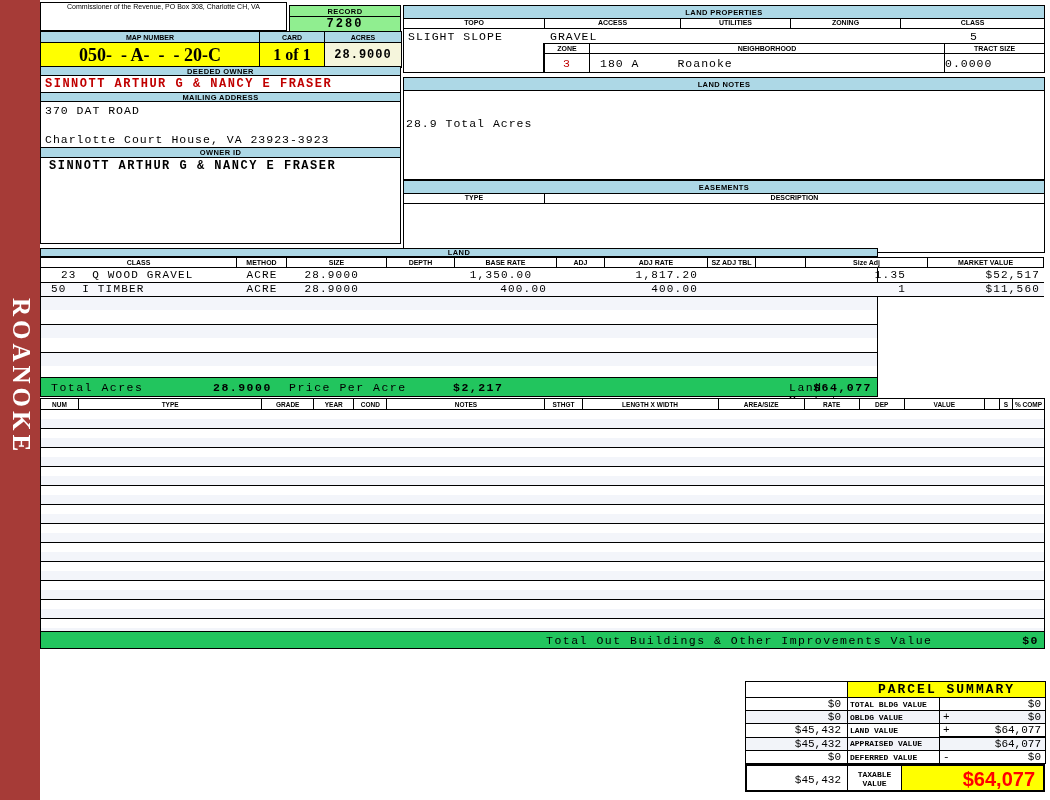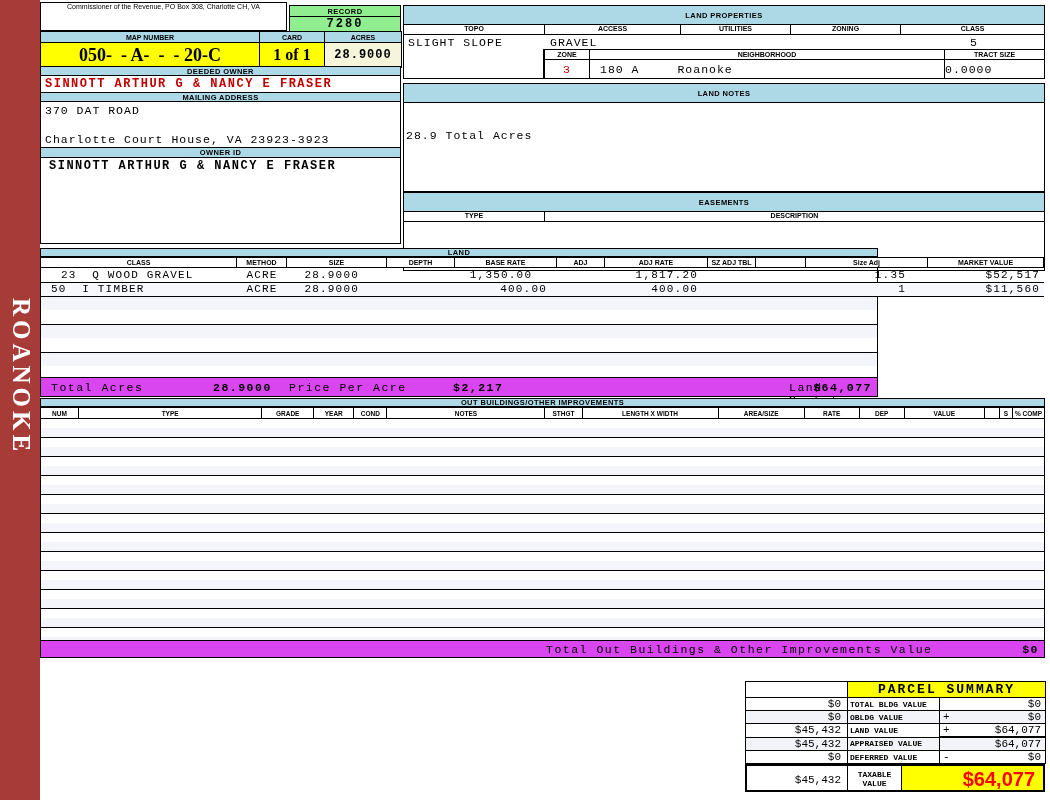--- a/index.html
+++ b/index.html
@@ -52,21 +52,21 @@
   #deeded-owner { height:16px; font:bold 12px "Liberation Mono",monospace;
     letter-spacing:1.5px; color:#C00000; display:flex; align-items:center; padding-left:4px; }
   #addr-box { height:45px; padding:2px 0 1px 4px; font:11.5px "Liberation Mono",monospace;
     letter-spacing:1px; display:flex; flex-direction:column; justify-content:space-between; }
   #owner-id { height:16px; font:bold 12px "Liberation Mono",monospace; letter-spacing:1.5px;
     display:flex; align-items:center; padding-left:8px; }
   #owner-empty { height:70px; border-bottom:1px solid #000; }
 
   
   #lp { left:403px; top:5px; width:642px; }
-  #lp .hbar { height:20px; }
+  #lp .hbar { height:14px; }
   #lp-heads { display:flex; height:10px; }
   #lp-heads div { border:1px solid #000; border-top:none; background:#fff;
     font:bold 7px "Liberation Sans",sans-serif; text-align:center; }
   #lp-heads div + div { border-left:none; }
   #lp-vals { position:relative; height:14px; border-left:1px solid #000;
     border-right:1px solid #000; font:11.5px "Liberation Mono",monospace; letter-spacing:1px; }
   #zone-block { display:flex; }
   #topo-spacer { width:142px; border-left:1px solid #000; border-right:1px solid #000;
     border-bottom:1px solid #000; }
   #zone-tbl td,#zone-tbl th { overflow:hidden; }
@@ -87,21 +87,21 @@
   #land-sec { left:40px; top:248px; width:838px; }
   #land-sec .hbar { height:9px; }
   #land-head th { height:10px; }
   .land-row td { height:14px; border-bottom:1px solid #000;
     font:11px "Liberation Mono",monospace; letter-spacing:1.2px;
     white-space:pre; overflow:hidden; padding:0; }
   .rowbox { border-left:1px solid #000; border-right:1px solid #000; }
   .r2 td { background:#F7F8FC; }
   #land-stripes { height:80px;
     background:repeating-linear-gradient(to bottom,#F3F5FA 0 13px,#fff 13px 27px,#000 27px 28px); }
-  .total-row { position:relative; height:20px; border:1px solid #000; background:#d946ef;
+  .total-row { position:relative; height:20px; border:1px solid #000; background:#22c55e;
     font:11.5px "Liberation Mono",monospace; letter-spacing:1.5px; }
   .total-row span { position:absolute; top:3px; }
 
   
   #out-sec { left:40px; top:398px; width:1005px; }
   #out-sec .hbar { height:9px; }
   #out-head th { height:11px; font-size:6.5px; }
   #out-stripes { height:221px;
     background:repeating-linear-gradient(to bottom,#fff 0 9px,#F3F5FA 9px 18px,#000 18px 19px); }
   #out-total { height:18px; }
@@ -316,21 +316,20 @@
     <span style="left:10px">Total Acres</span>
     <span style="left:172px" class="b">28.9000</span>
     <span style="left:248px">Price Per Acre</span>
     <span style="left:412px" class="b">$2,217</span>
     <span style="left:748px">Land Market Value</span>
     <span style="right:5px" class="b">$64,077</span>
   </div>
 </div>
 
 <div class="abs" id="out-sec">
-  <div class="hbar">OUT BUILDINGS/OTHER IMPROVEMENTS</div>
   <table id="out-head">
     <colgroup>
         <col style="width:38px">
         <col style="width:183px">
         <col style="width:52px">
         <col style="width:40px">
         <col style="width:33px">
         <col style="width:158px">
         <col style="width:37px">
         <col style="width:136px">

